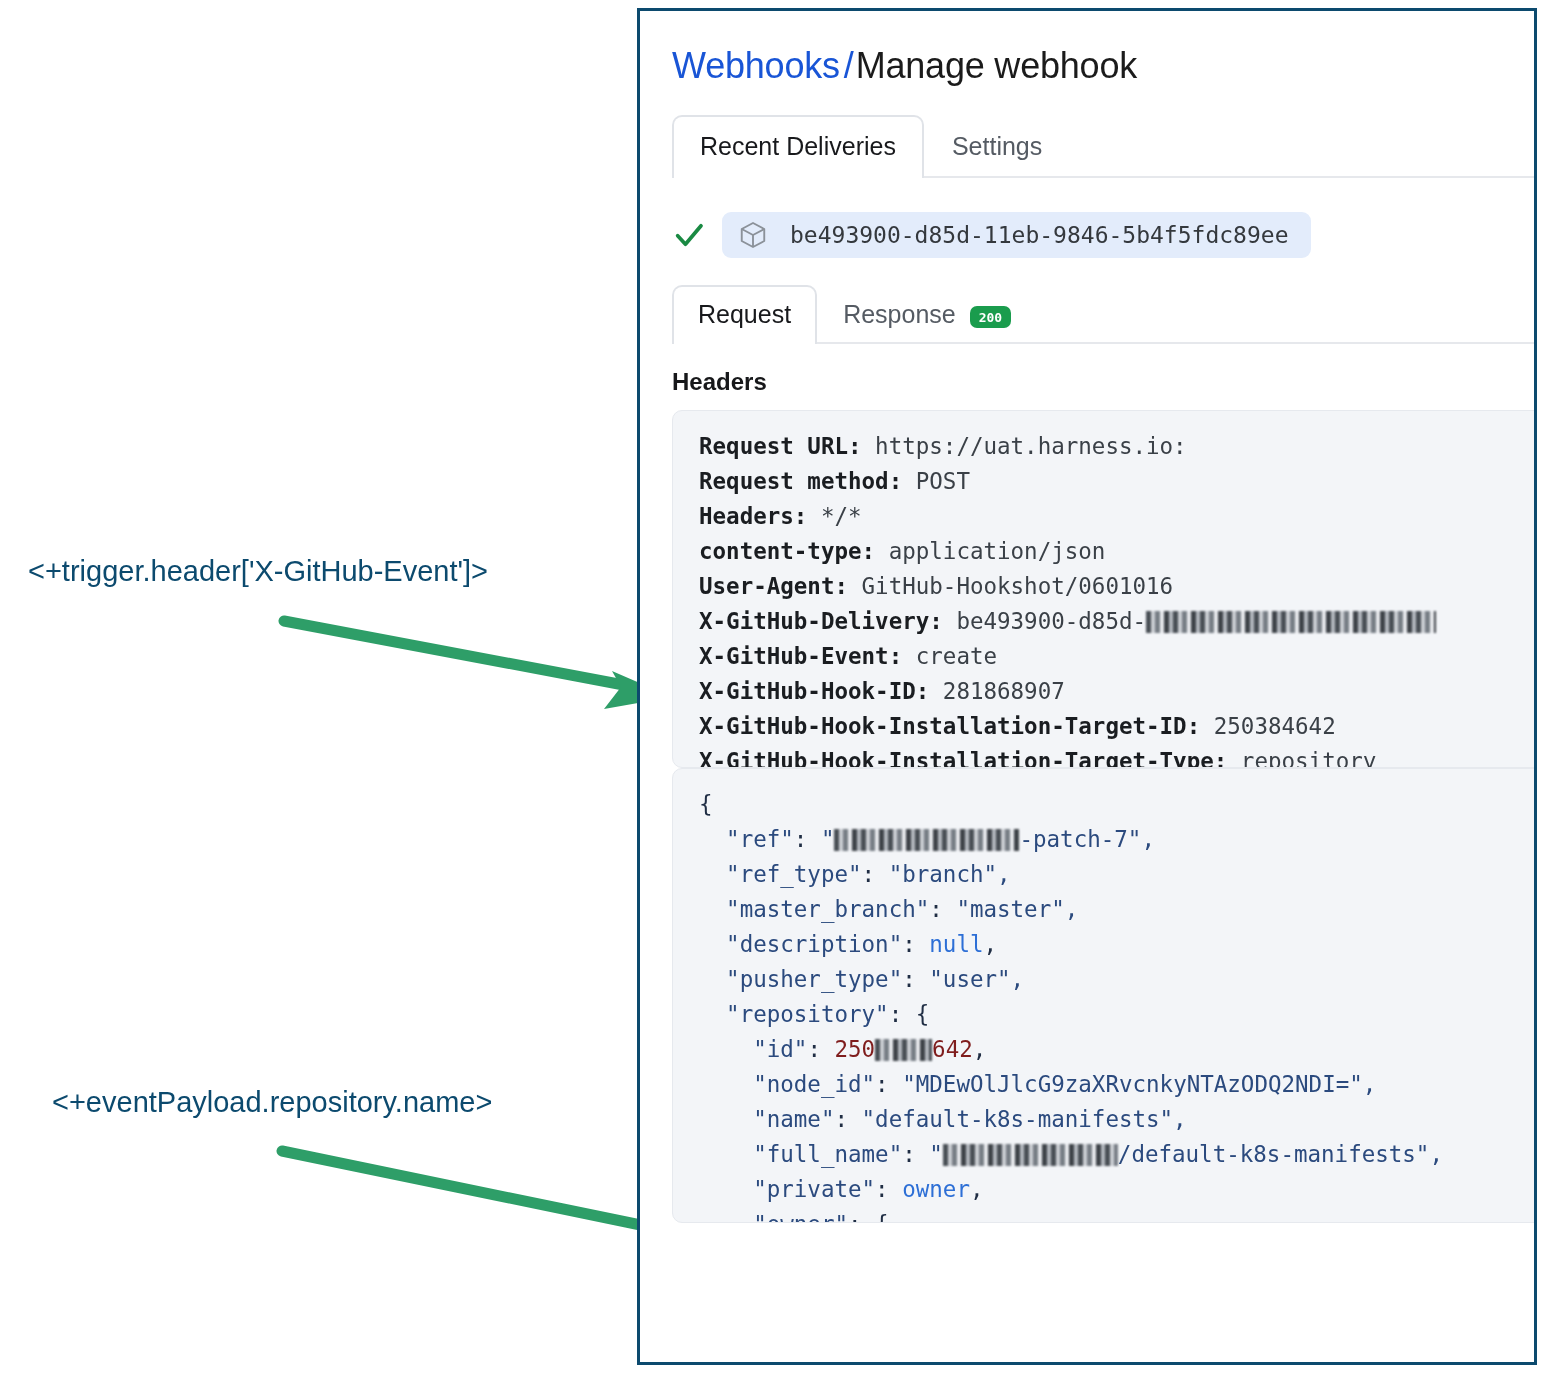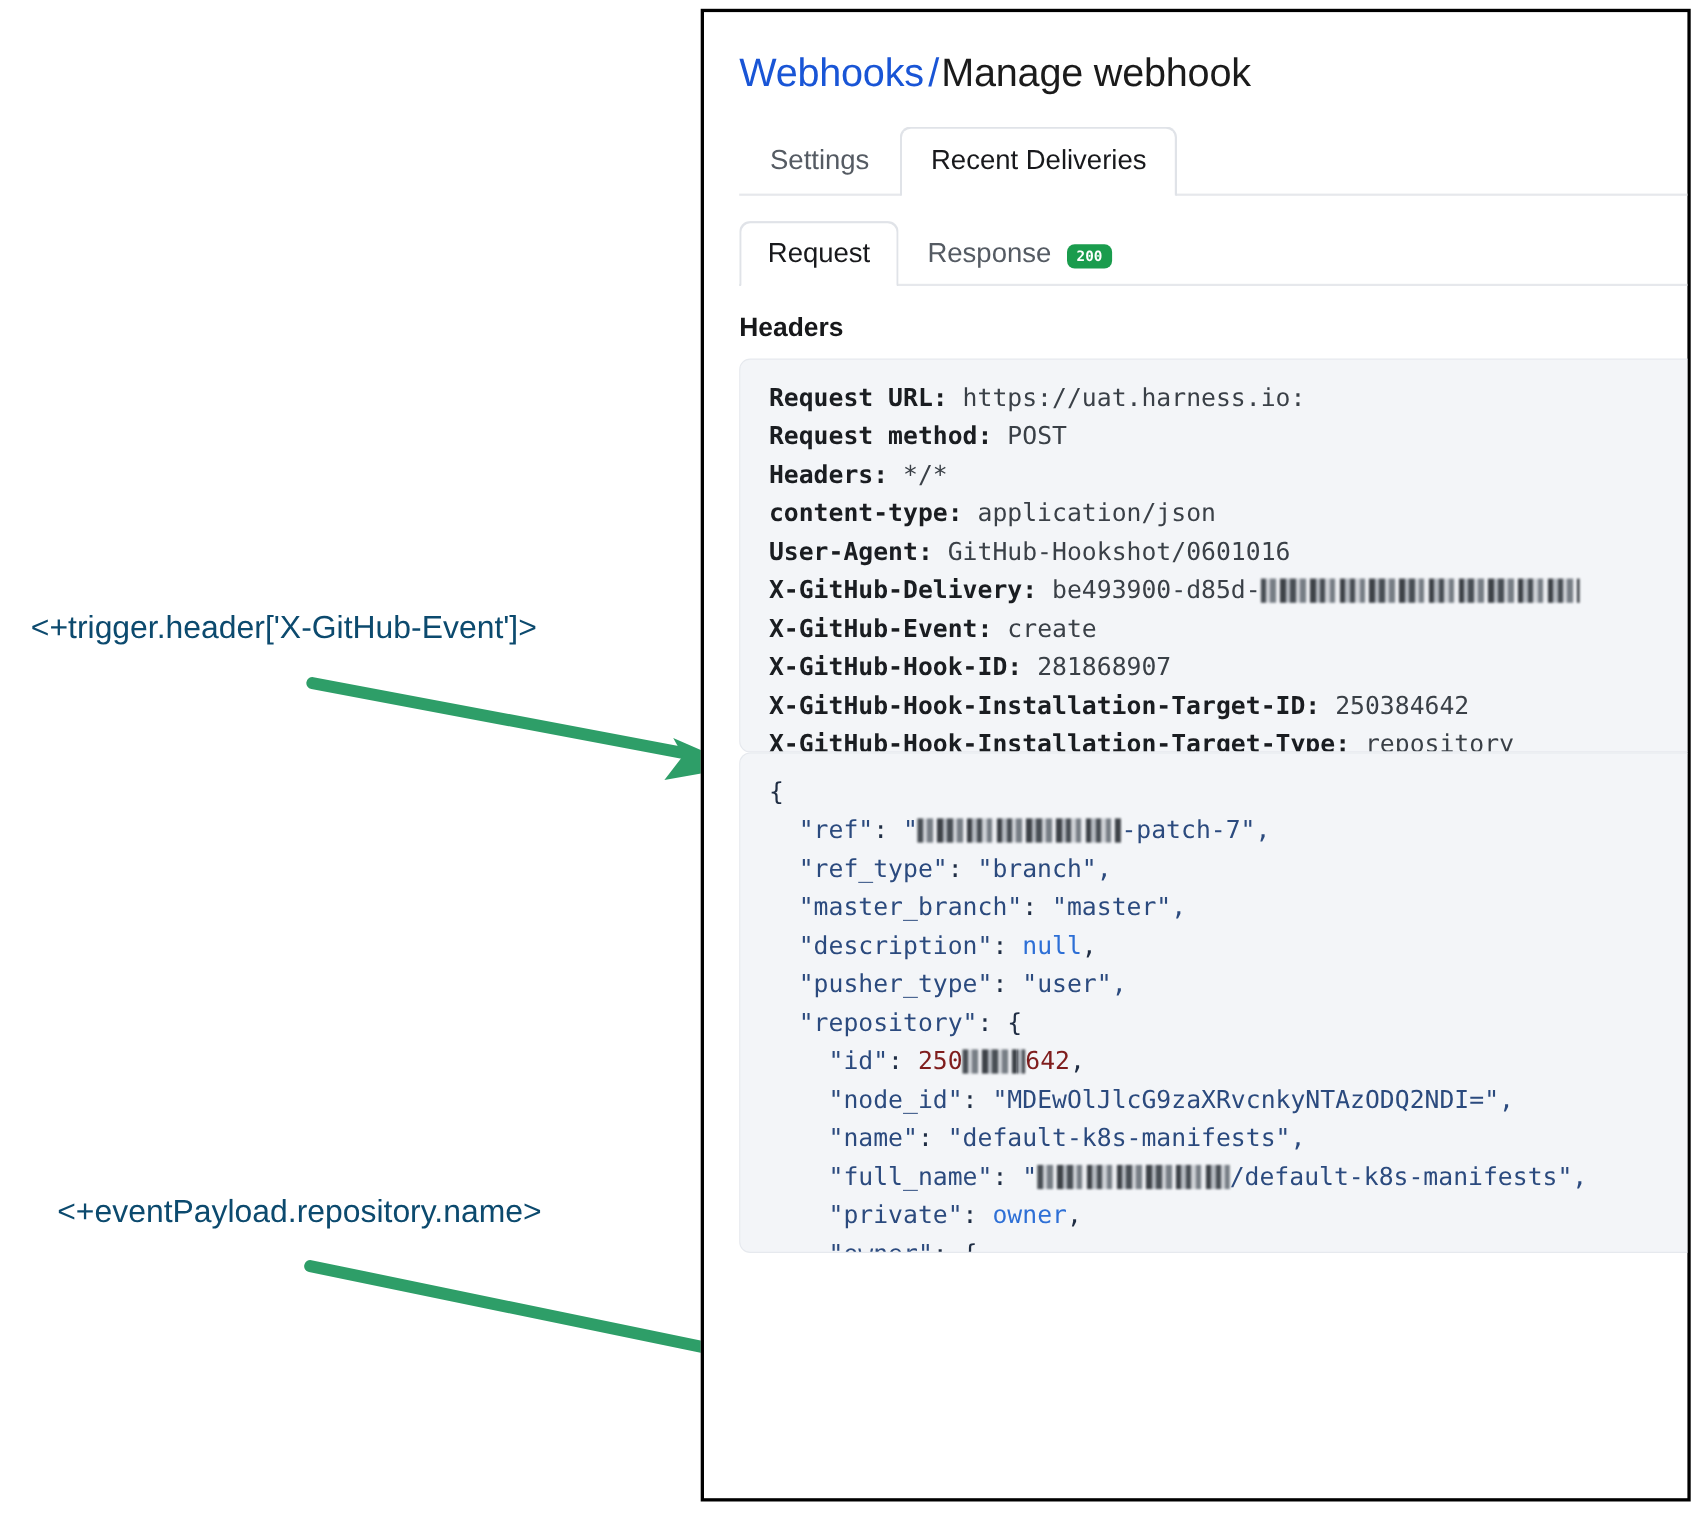--- a/index.html
+++ b/index.html
@@ -37,21 +37,21 @@
   }
 
   
   #webhook-card {
     position: absolute;
     left: 637px;
     top: 8px;
     width: 900px;
     height: 1357px;
     background: #ffffff;
-    border: 3px solid #000000;
+    border: 3px solid #0c4a6e;
     box-sizing: border-box;
     overflow: hidden;
   }
   .card-inner {
     position: absolute;
     left: 0; top: 0;
     width: 900px;
     height: 100%;
     padding: 0 0 0 32px;
     box-sizing: border-box;
@@ -266,25 +266,37 @@
 <div id="webhook-card">
   <div class="card-inner">
 
     <div id="breadcrumb">
       <span class="crumb-link">Webhooks</span><span class="crumb-sep">/</span><span class="crumb-current">Manage webhook</span>
     </div>
 
     <div id="outer-tabs">
       <div class="tab-underline"></div>
       <div class="tab-row">
+        <div class="tab active">Recent Deliveries</div>
         <div class="tab">Settings</div>
-        <div class="tab active">Recent Deliveries</div>
       </div>
     </div>
 
+    <div id="delivery-row">
+      <svg id="delivery-check" viewBox="0 0 24 24">
+        <path d="M4 12.5 L9.5 18.5 L20.5 5.5" fill="none" stroke="#1a8a43" stroke-width="2.6" stroke-linecap="round" stroke-linejoin="round"></path>
+      </svg>
+      <div id="delivery-pill">
+        <svg class="cube-icon" viewBox="0 0 24 24">
+          <path d="M12 2.4 L21 7.2 L21 16.8 L12 21.6 L3 16.8 L3 7.2 Z" fill="none" stroke="#8b9199" stroke-width="1.5" stroke-linejoin="round"></path>
+          <path d="M3 7.2 L12 12 L21 7.2 M12 12 L12 21.6" fill="none" stroke="#8b9199" stroke-width="1.5" stroke-linejoin="round"></path>
+        </svg>
+        <span id="delivery-id">be493900-d85d-11eb-9846-5b4f5fdc89ee</span>
+      </div>
+    </div>
 
     <div id="inner-tabs">
       <div class="tab-underline"></div>
       <div class="tab-row inner">
         <div class="tab inner active">
           <span>Request</span>
         </div>
         <div class="tab inner">
           <span>Response</span>
           <span class="status-badge">200</span>

